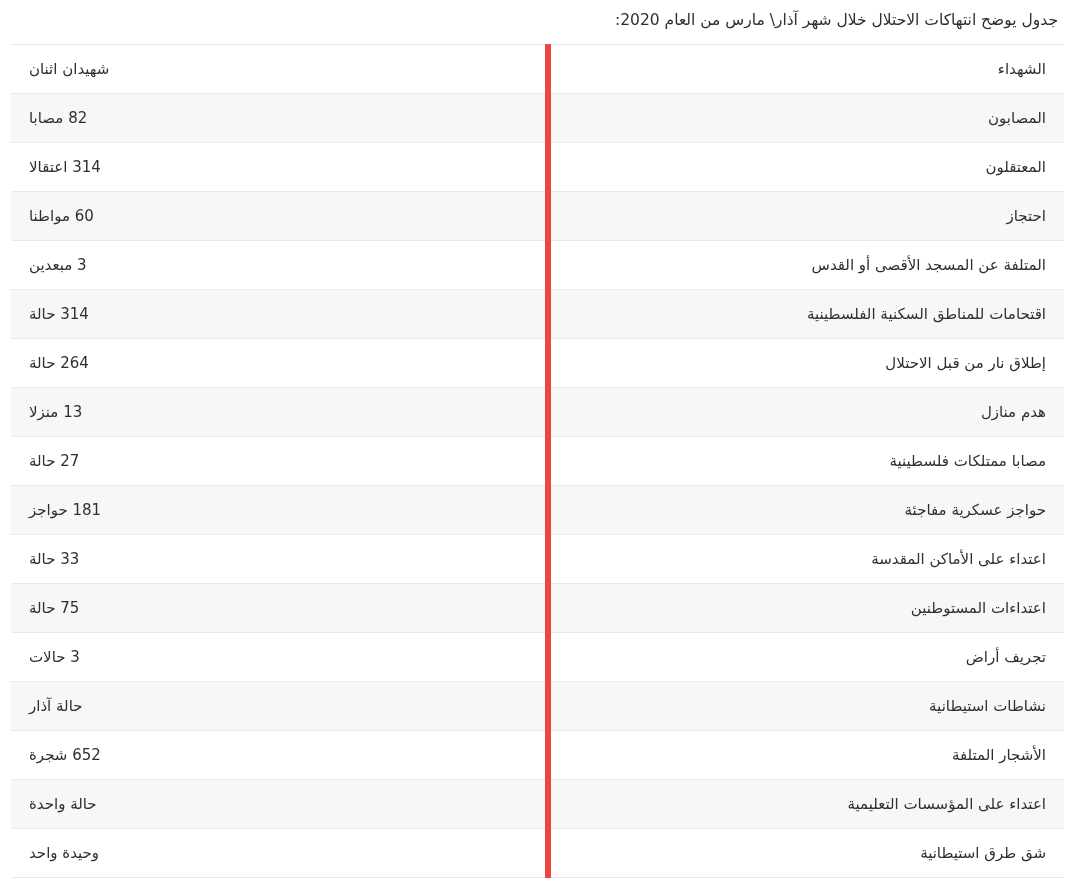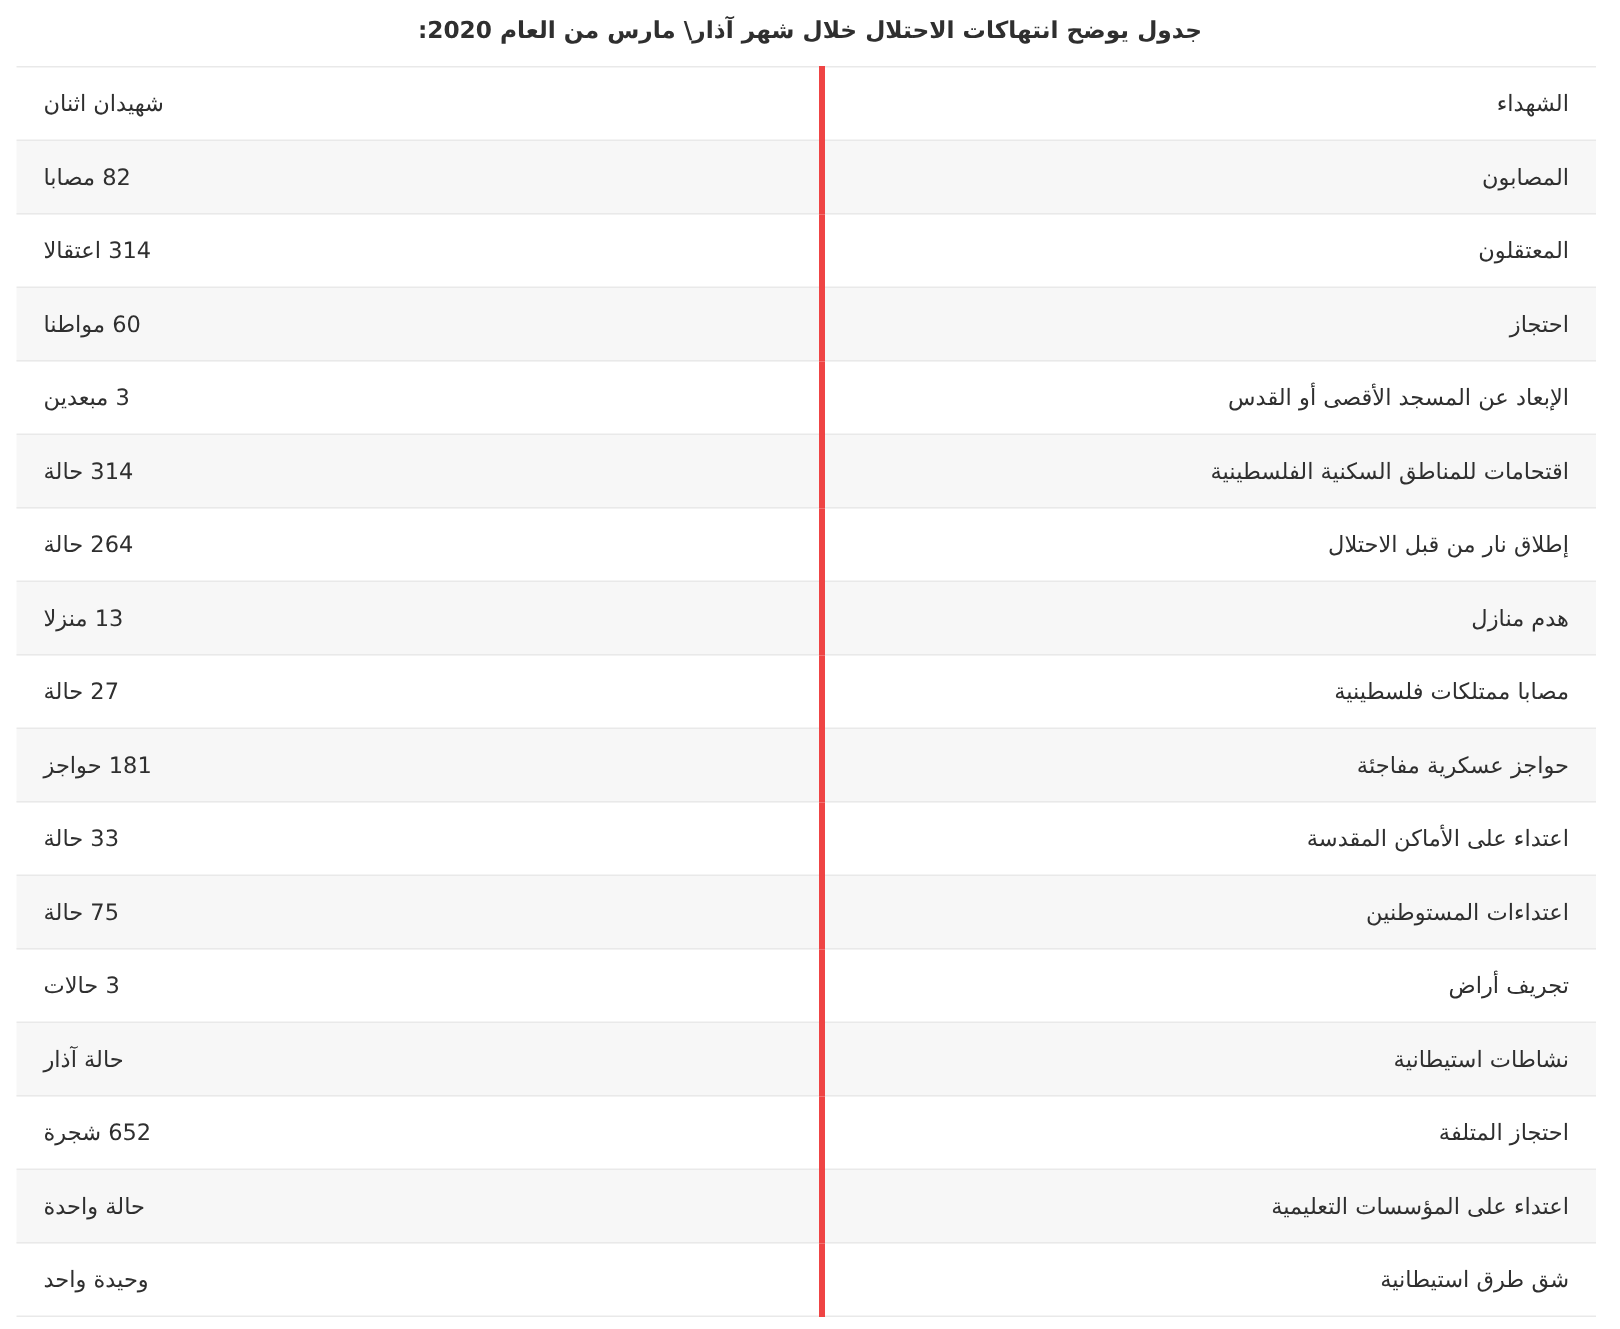--- a/index.html
+++ b/index.html
@@ -15,27 +15,26 @@
     overflow: hidden;
   }
   .page {
     width: 1080px;
     height: 886px;
     position: relative;
     box-sizing: border-box;
   }
   .caption {
     direction: rtl;
-    text-align: center;
+    text-align: right;
     font-size: 15.5px;
     line-height: 1.5;
     color: #2f2f2f;
     padding: 9px 22px 0 22px;
     margin: 0;
-    font-weight: bold;
   }
   .table-wrap {
     margin-top: 12px;
     padding: 0 16px 0 10px;
     box-sizing: border-box;
   }
   table.stats {
     width: 1053px;
     border-collapse: collapse;
     direction: rtl;
@@ -55,21 +54,21 @@
     line-height: 1.4;
     color: #2f2f2f;
     padding: 14px 18px 13px 18px;
     vertical-align: middle;
     box-sizing: border-box;
     height: 48px;
   }
   td.label {
     width: 516px;
     text-align: right;
-    border-left: 4px solid #ef4444;
+    border-left: 6px solid #ef4444;
   }
   td.value {
     width: 537px;
     text-align: left;
     direction: rtl;
   }
   td.value .v {
     direction: rtl;
     unicode-bidi: embed;
   }
@@ -94,21 +93,21 @@
           </tr>
           <tr>
             <td class="label">المعتقلون</td>
             <td class="value"><span class="v">314 اعتقالا</span></td>
           </tr>
           <tr class="alt">
             <td class="label">احتجاز</td>
             <td class="value"><span class="v">60 مواطنا</span></td>
           </tr>
           <tr>
-            <td class="label">الإبعاد عن المسجد الأقصى أو القدس</td>
+            <td class="label">المتلفة عن المسجد الأقصى أو القدس</td>
             <td class="value"><span class="v">3 مبعدين</span></td>
           </tr>
           <tr class="alt">
             <td class="label">اقتحامات للمناطق السكنية الفلسطينية</td>
             <td class="value"><span class="v">314 حالة</span></td>
           </tr>
           <tr>
             <td class="label">إطلاق نار من قبل الاحتلال</td>
             <td class="value"><span class="v">264 حالة</span></td>
           </tr>
@@ -134,21 +133,21 @@
           </tr>
           <tr>
             <td class="label">تجريف أراض</td>
             <td class="value"><span class="v">3 حالات</span></td>
           </tr>
           <tr class="alt">
             <td class="label">نشاطات استيطانية</td>
             <td class="value"><span class="v">حالة آذار</span></td>
           </tr>
           <tr>
-            <td class="label">احتجاز المتلفة</td>
+            <td class="label">الأشجار المتلفة</td>
             <td class="value"><span class="v">652 شجرة</span></td>
           </tr>
           <tr class="alt">
             <td class="label">اعتداء على المؤسسات التعليمية</td>
             <td class="value"><span class="v">حالة واحدة</span></td>
           </tr>
           <tr>
             <td class="label">شق طرق استيطانية</td>
             <td class="value"><span class="v">وحيدة واحد</span></td>
           </tr>

